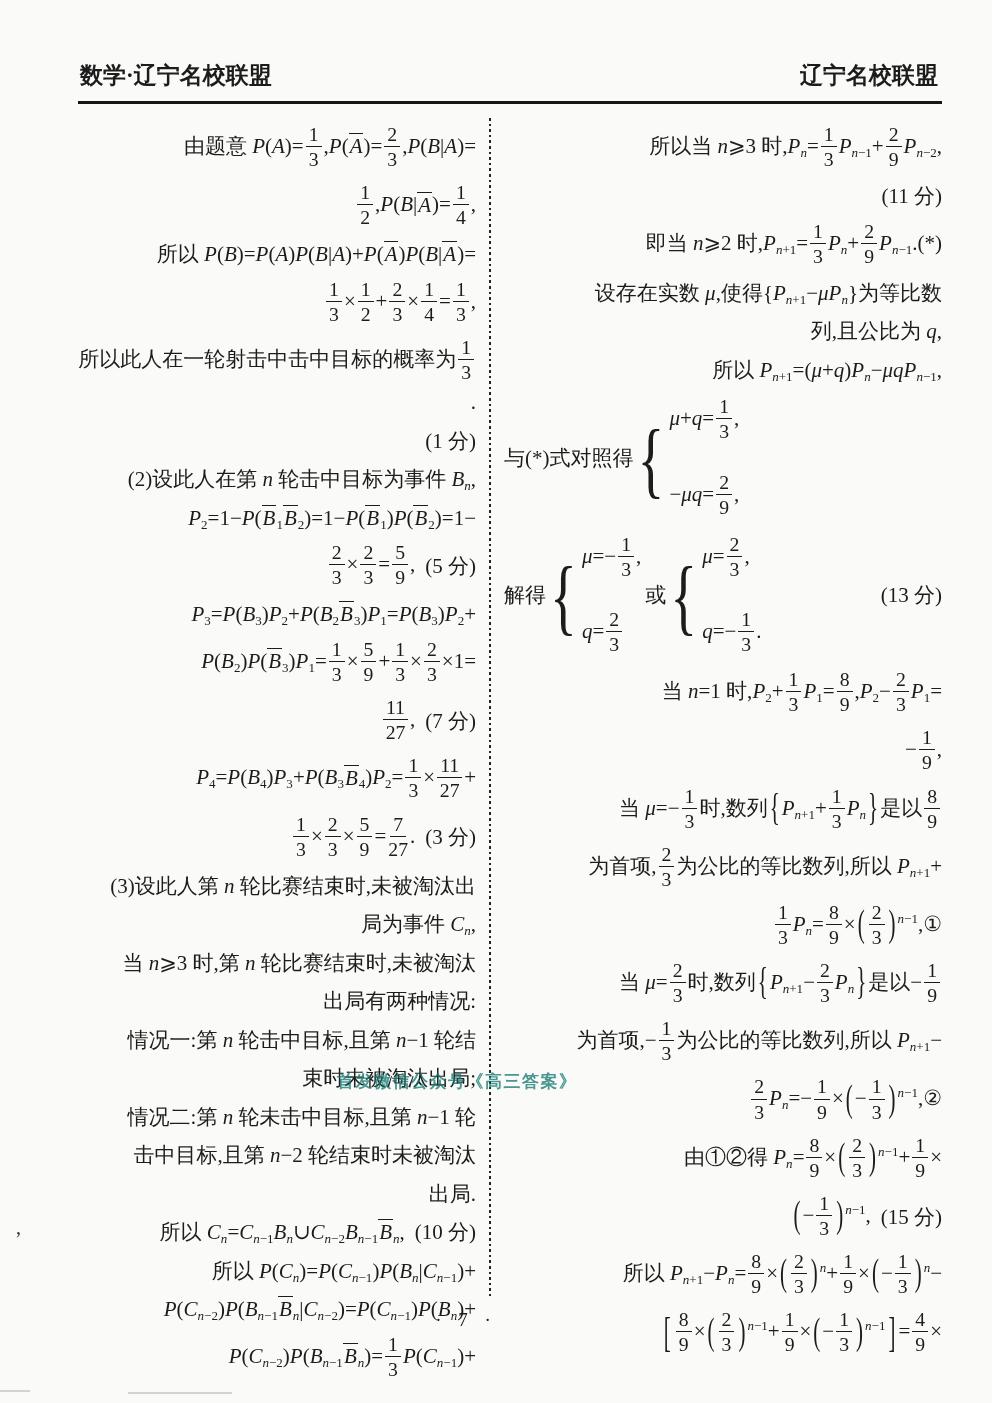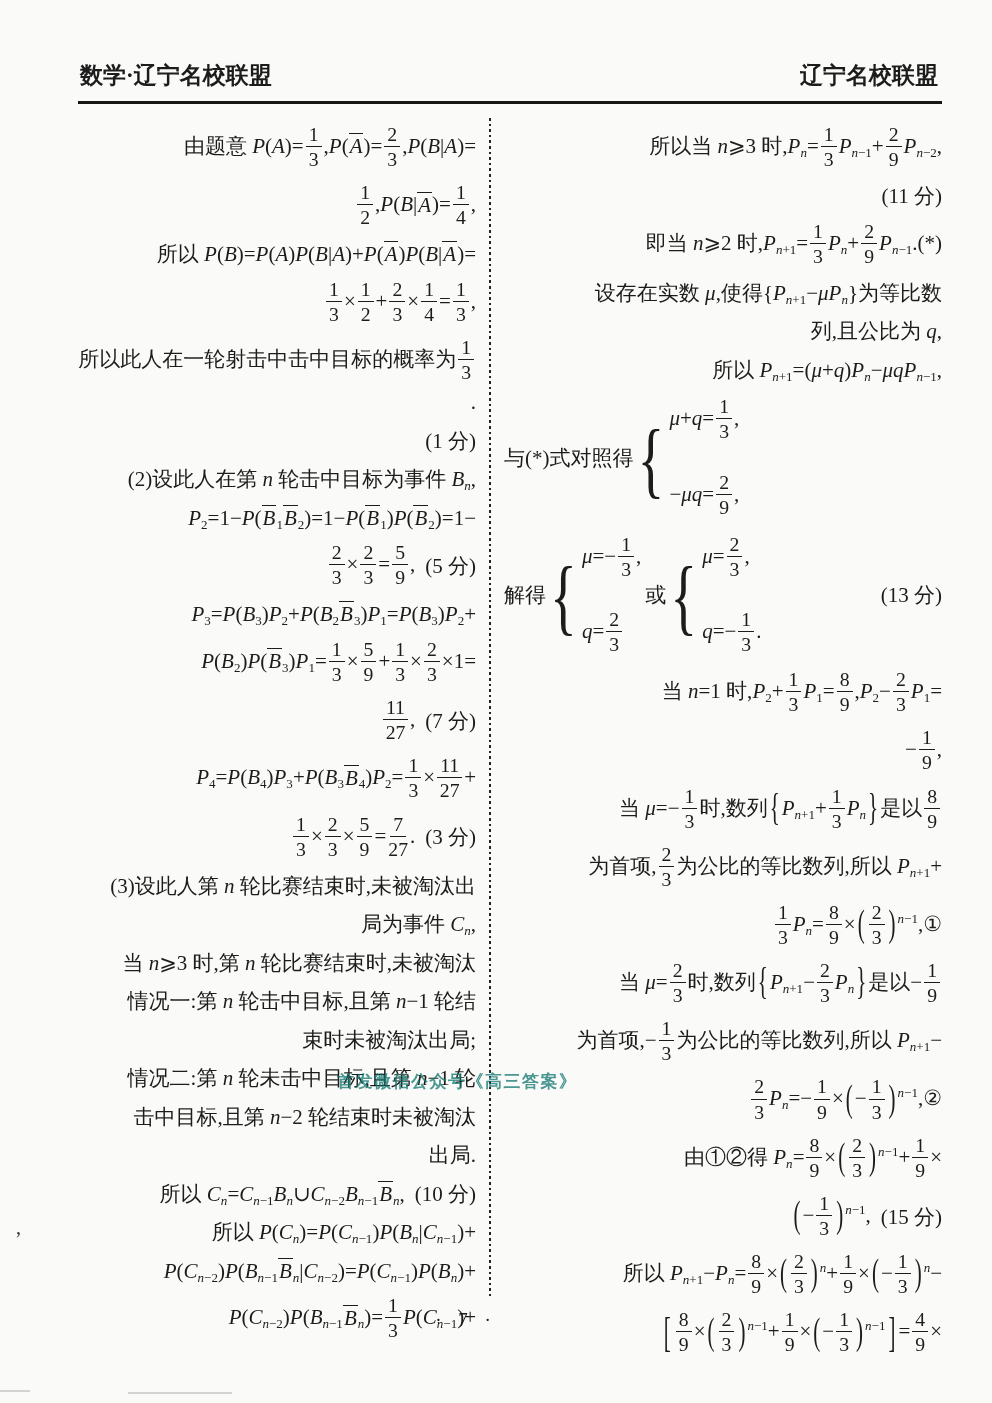--- a/index.html
+++ b/index.html
@@ -199,20 +199,23 @@
           <span class="score">(3 分)</span>
         </div>
         <div class="p">
           <span class="md">(3)设此人第 <i>n</i> 轮比赛结束时,未被淘汰出</span>
         </div>
         <div class="p">
           <span class="md">局为事件 <i>C</i><sub><i>n</i></sub>,</span>
         </div>
         <div class="p">
           <span class="md">当 <i>n</i>⩾3 时,第 <i>n</i> 轮比赛结束时,未被淘汰</span>
+        </div>
+        <div class="p">
+          <span class="md">出局有两种情况:</span>
         </div>
         <div class="p">
           <span class="md">情况一:第 <i>n</i> 轮击中目标,且第 <i>n</i>−1 轮结</span>
         </div>
         <div class="p">
           <span class="md">束时未被淘汰出局;</span>
         </div>
         <div class="p">
           <span class="md">情况二:第 <i>n</i> 轮未击中目标,且第 <i>n</i>−1 轮</span>
         </div>

